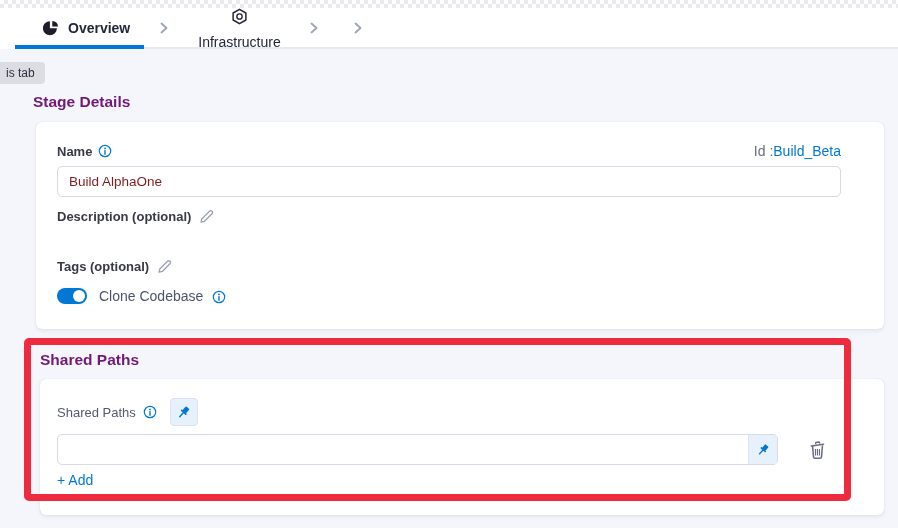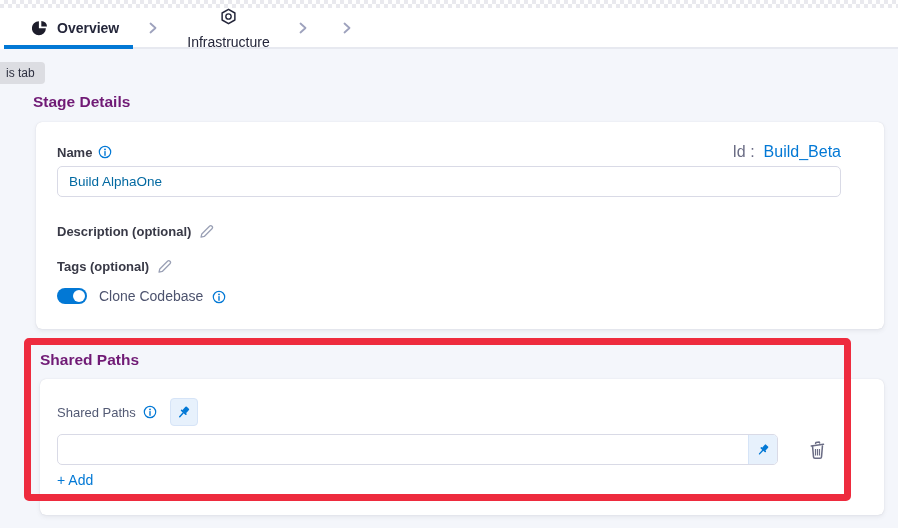--- a/index.html
+++ b/index.html
@@ -11,21 +11,21 @@
   
   .checker{
     position:absolute; top:0; left:0; width:898px; height:8px; background-color:#fff;
     background-image:
       linear-gradient(45deg,#e9e9ee 25%,transparent 25%,transparent 75%,#e9e9ee 75%),
       linear-gradient(45deg,#e9e9ee 25%,transparent 25%,transparent 75%,#e9e9ee 75%);
     background-size:8px 8px; background-position:0 0,4px 4px;
   }
   
   .tabbar{
-    position:absolute; top:8px; left:4px; right:0; height:41px; background:#fff;
+    position:absolute; top:8px; left:15px; right:0; height:41px; background:#fff;
     border-bottom:2px solid #e7e9f0; display:flex; align-items:center;
   }
   .tab{ position:relative; display:flex; align-items:center; gap:9px; height:100%;
         font-size:14px; color:#24263a; cursor:pointer; white-space:nowrap;}
   .tab.active{ font-weight:700; }
   .tab.active::after{ content:""; position:absolute; left:0; right:0; bottom:-2px; height:4px; background:#0278d5; }
   .tab-overview{ padding:0 14px 0 28px; }
   .chev{ display:flex; align-items:center; }
   .chev1{ margin-left:14px; } .chev2{ margin-left:27px; } .chev3{ margin-left:32px; }
   .tab-infrastructure{ margin-left:28px;flex-direction:column; } .tab-execution{ margin-left:37px; } .tab-advanced{ margin-left:41px; }
@@ -38,28 +38,28 @@
   .section-heading{ position:absolute; font-size:15.5px; font-weight:700; color:#701a75; }
   .h-stage{ left:33px; top:44px; }
   .h-shared{ left:40px; top:302px; }
   .card{ position:absolute; background:#fff; border-radius:6px;
          box-shadow:0 0 1px rgba(40,41,61,.18), 0 2px 4px rgba(96,97,112,.10); }
   .card1{ left:36px; top:73px; width:848px; height:207px; }
   .card2{ left:40px; top:330px; width:844px; height:136px; }
   .field-label{ font-size:13px; font-weight:600; color:#383946; }
   .lbl-row{ display:flex; align-items:center; gap:6px;text-align:right; }
   .row-name{ position:absolute; left:21px; top:21px; right:43px; display:flex; align-items:center; }
-  .id-wrap{ margin-left:auto; font-size:16px; color:#6b6d85; display:flex; gap:9px; align-items:center; }
+  .id-wrap{ margin-left:auto; font-size:14px; color:#6b6d85; display:flex; gap:0; align-items:center; }
   .id-link{ color:#0278d5; cursor:pointer; text-decoration:none; }
   .text-input{
     border:1px solid #d9dae6; border-radius:5px; background:#fff; outline:none;
-    font-family:"Liberation Sans",sans-serif; font-size:13.5px; color:#0369a1; padding:0 11px;
+    font-family:"Liberation Sans",sans-serif; font-size:13.5px; color:#7f1d1d; padding:0 11px;
   }
   .input1{ position:absolute; left:21px; top:44px; width:784px; height:31px; }
-  .row-desc{ position:absolute; left:21px; top:102px; }
+  .row-desc{ position:absolute; left:21px; top:87px; }
   .row-tags{ position:absolute; left:21px; top:137px; }
   .edit-row{ display:flex; align-items:center; gap:8px; }
   .icon-btn{ display:flex; align-items:center; justify-content:center; cursor:pointer; background:none; border:none; padding:0; }
   .row-clone{ position:absolute; left:21px; top:166px; display:flex; align-items:flex-end; gap:12px; }
   .toggle{ position:relative; width:30px; height:16px; border-radius:9px; background:#0278d5; cursor:pointer; }
   .toggle .knob{ position:absolute; top:2px; right:2px; width:12px; height:12px; border-radius:50%; background:#fff; }
   .clone-label{ font-size:14px; color:#4d536e; }
   
   .sp-label-row{ position:absolute; left:17px; top:19px; display:flex; align-items:center; gap:7px; }
   .sp-label{ font-size:13px; font-weight:500; color:#535a74; }

